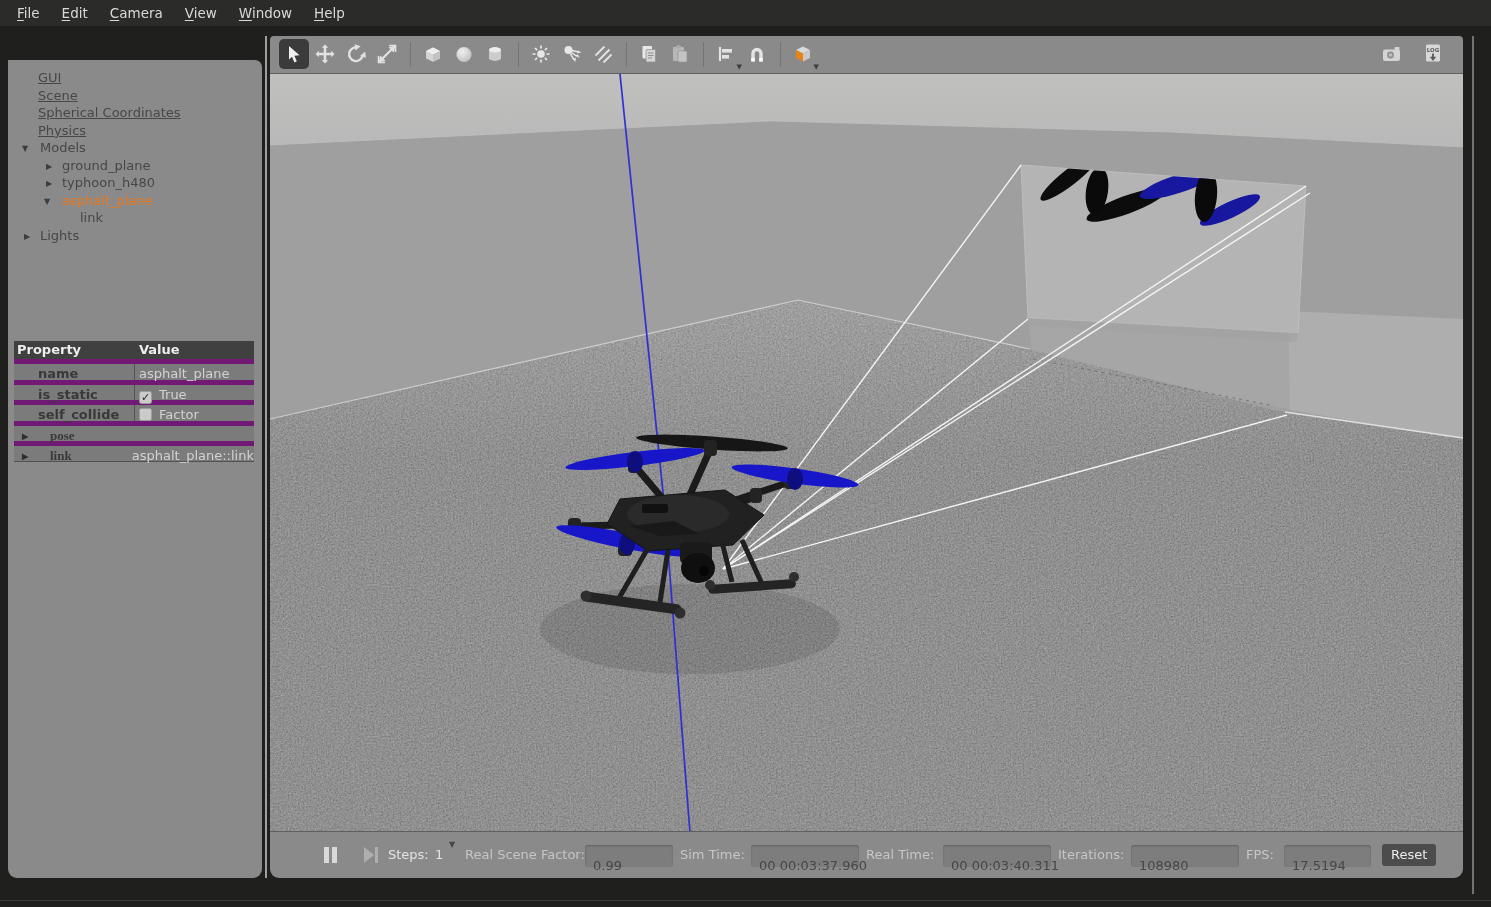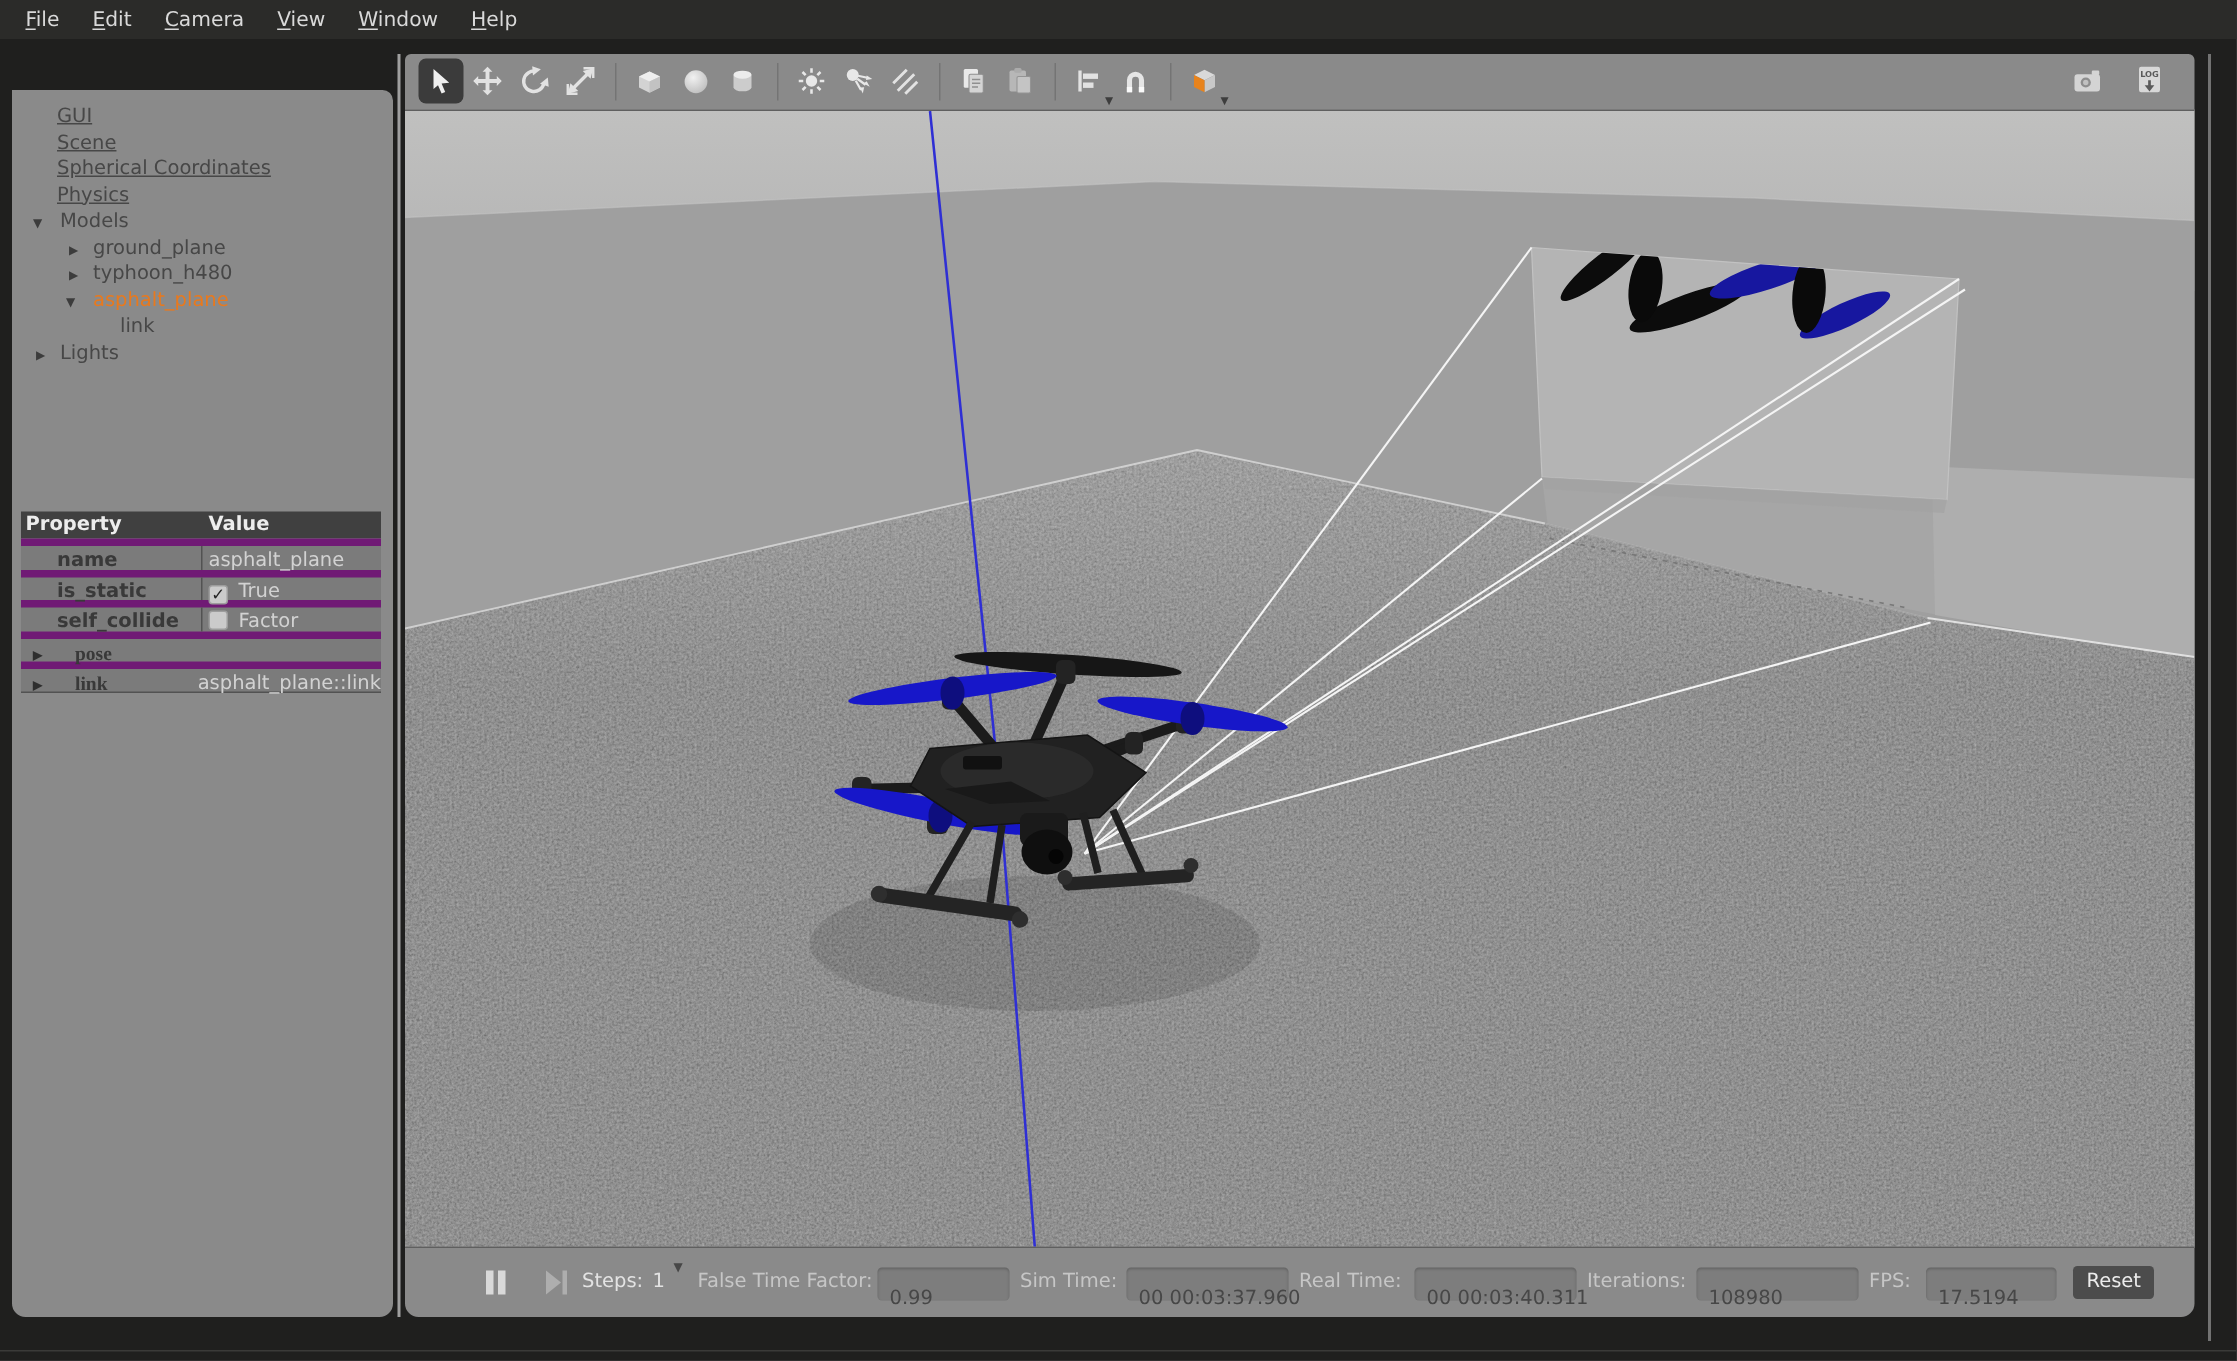--- a/index.html
+++ b/index.html
@@ -447,21 +447,21 @@
       <rect x="10" y="1" width="5" height="16" fill="#d9d9d9"></rect>
     </svg>
     <svg class="sb-abs sb-btn" style="left:92px" width="18" height="18">
       <polygon points="2,1 12,9 2,17" fill="#aeaeae"></polygon>
       <rect x="13" y="1" width="3" height="16" fill="#aeaeae"></rect>
     </svg>
     <span class="sb-abs steps-val" style="left:118px">Steps:</span>
     <span class="sb-abs steps-val" style="left:165px">1</span>
     <span class="sb-abs sb-caret" style="left:176px">▼</span>
 
-    <span class="sb-abs sb-label" style="left:195px">False Time Factor:</span>
+    <span class="sb-abs sb-label" style="left:195px">Real Scene Factor:</span>
     <span class="sb-abs sb-field" style="left:315px; width:88px">0.99</span>
 
     <span class="sb-abs sb-label" style="left:410px">Sim Time:</span>
     <span class="sb-abs sb-field" style="left:481px; width:108px">00 00:03:37.960</span>
 
     <span class="sb-abs sb-label" style="left:596px">Real Time:</span>
     <span class="sb-abs sb-field" style="left:673px; width:108px">00 00:03:40.311</span>
 
     <span class="sb-abs sb-label" style="left:788px">Iterations:</span>
     <span class="sb-abs sb-field" style="left:861px; width:108px">108980</span>

